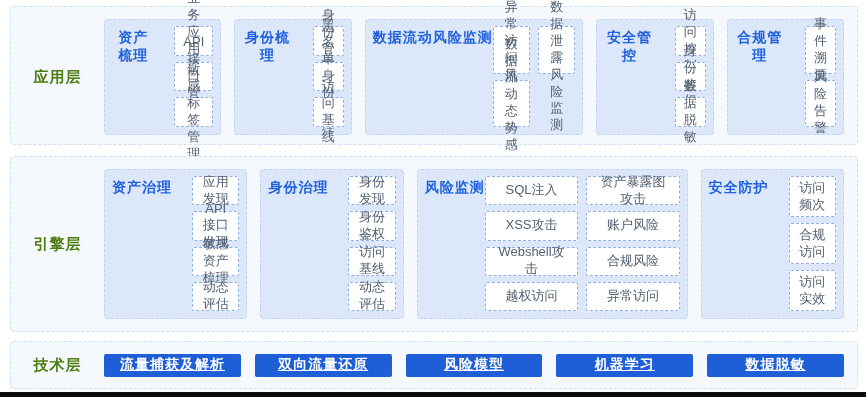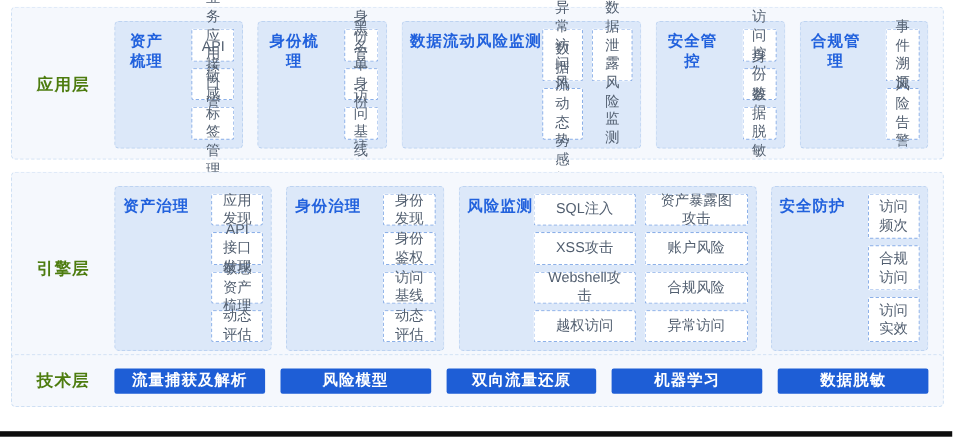--- a/index.html
+++ b/index.html
@@ -7,21 +7,21 @@
     position:relative; width:866px; height:400px; background:#ffffff;
     font-family:"Liberation Sans","DejaVu Sans",sans-serif; overflow:hidden;
   }
   .layer {
     position:absolute; left:10px; width:848px; box-sizing:border-box;
     background:#f5f8fd; border:1px dashed #cfe0f4; border-radius:4px;
     display:flex; align-items:stretch;
   }
   .layer-app    { top:6px;   height:139px; padding:12px 13px 9px 0; }
   .layer-engine { top:156px; height:176px; padding:12px 13px 12px 0; }
-  .layer-tech   { top:322px; height:48px;  padding:12px 13px 12px 0; }
+  .layer-tech   { top:341px; height:48px;  padding:12px 13px 12px 0; }
   .layer-label {
     flex:0 0 93px; display:flex; align-items:center; justify-content:center;
     color:#4d7c0f; font-weight:bold; font-size:15px; letter-spacing:1px;
   }
   .groups { flex:1; display:flex; gap:13px; min-width:0; }
   .group {
     flex:1; min-width:0; box-sizing:border-box;
     background:#dce8f9; border:1px dashed #bdd3f1; border-radius:4px;
     padding:6px 7px 7px; display:flex; flex-direction:row;
   }
@@ -38,21 +38,21 @@
   .item {
     background:#ffffff; border:1px dashed #8cb0e8; border-radius:2px;
     color:#525f70; font-size:13px; line-height:1.3;
     display:flex; align-items:center; justify-content:center;
     text-align:center; padding:2px 8px; box-sizing:border-box; min-height:0;
   }
   .tech-buttons { flex:1; display:flex; gap:14px; align-items:center; }
   .tech-button {
     flex:1; height:23px; background:#1e5ed6; border-radius:2px;
     color:#ffffff; font-size:14px; font-weight:600; letter-spacing:1px;
-    display:flex; align-items:center; justify-content:center;
+    display:flex; align-items:center; justify-content:center;text-decoration:underline;
   }
   .bottom-bar {
     position:absolute; left:0; top:392px; width:866px; height:5px; background:#0d0d0d;
   }
 </style>
 </head>
 <body>
 
 <div class="canvas">
 
@@ -154,22 +154,22 @@
         </div>
       </div>
 
     </div>
   </section>
 
   <section class="layer layer-tech">
     <div class="layer-label">技术层</div>
     <div class="tech-buttons">
       <div class="tech-button">流量捕获及解析</div>
+      <div class="tech-button">双向流量还原</div>
       <div class="tech-button">风险模型</div>
-      <div class="tech-button">双向流量还原</div>
       <div class="tech-button">机器学习</div>
       <div class="tech-button">数据脱敏</div>
     </div>
   </section>
 
   <div class="bottom-bar"></div>
 
 </div>
 
 </body></html>

